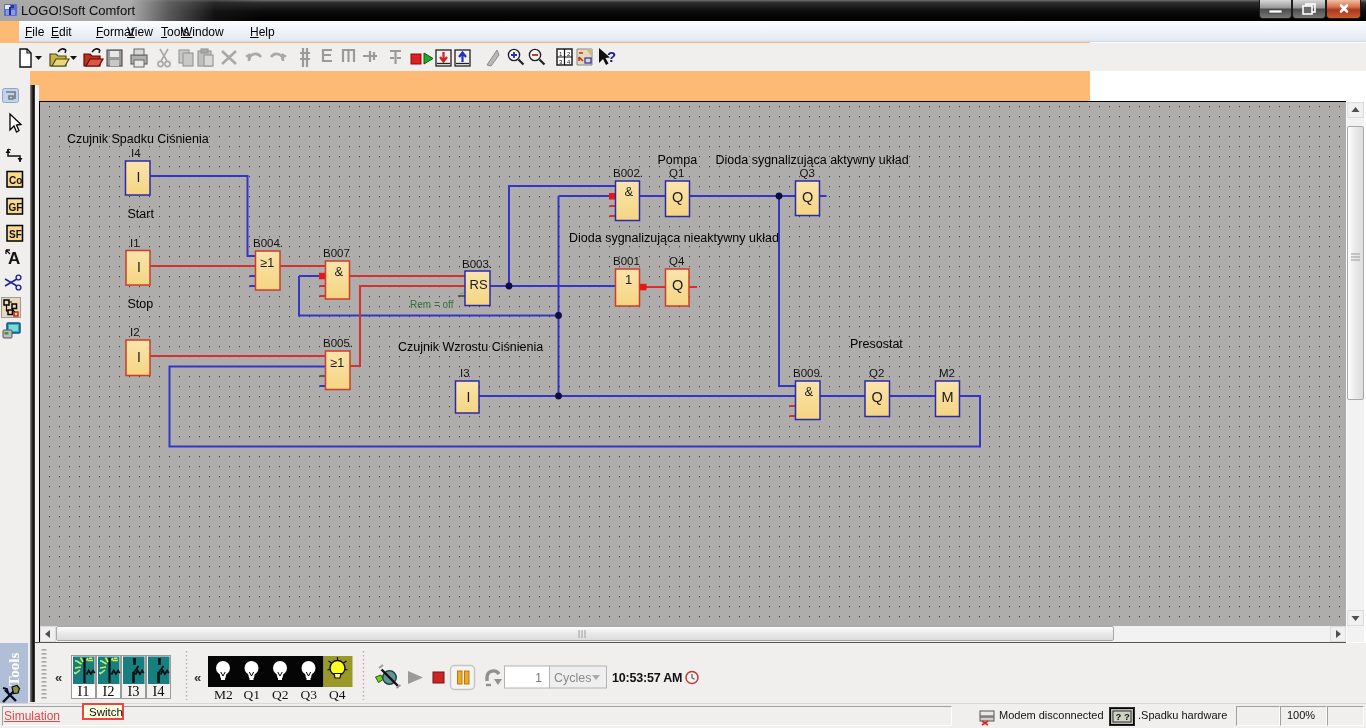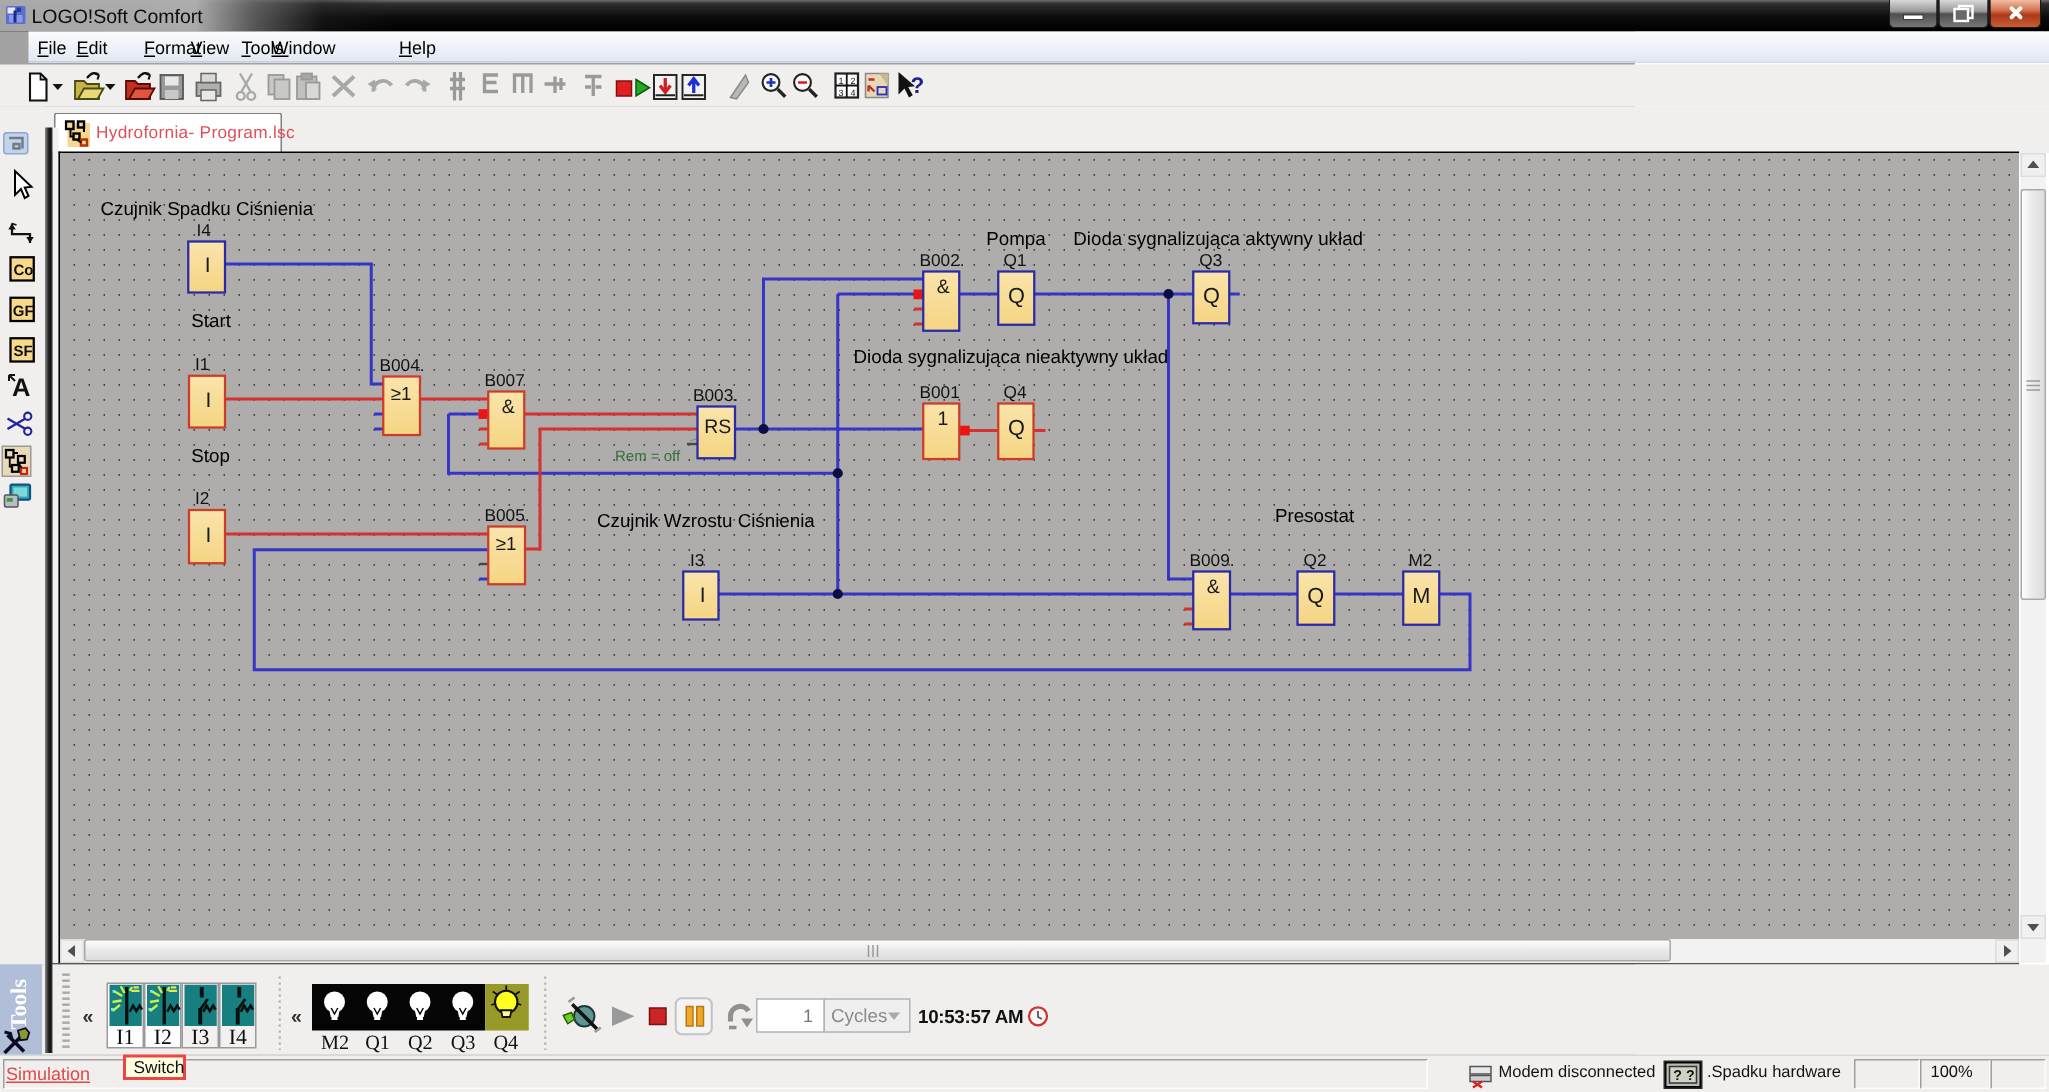--- a/index.html
+++ b/index.html
@@ -1,17 +1,17 @@
 <!DOCTYPE html>
 <html><head>
 <meta charset="utf-8">
 <style>
   * { margin:0; padding:0; box-sizing:border-box; -webkit-font-smoothing:antialiased; }
   html,body { width:1366px; height:728px; overflow:hidden; font-family:"Liberation Sans", sans-serif; }
-  #win { position:relative; width:1090px; height:728px; background:#a3a3a3; }
+  #win { position:relative; width:1090px; height:728px; background:#fdba74; }
   .abs { position:absolute; }
   
   #titlebar { position:absolute; left:0; top:0; width:1366px; height:21px;
     background:linear-gradient(180deg,#6f6f6f 0%,#2e2e2e 12%,#0b0b0b 55%,#000 100%); }
   #titleglow { position:absolute; left:0; top:0; width:320px; height:21px;
     background:linear-gradient(90deg, rgba(172,172,172,.97) 0px, rgba(176,176,176,.97) 130px, rgba(110,110,110,.8) 168px, rgba(35,35,35,.4) 215px, rgba(0,0,0,0) 262px); }
   #titletext { position:absolute; left:21px; top:3px; font-size:13px; color:#0c0c0c; }
   .winbtn { position:absolute; top:0; height:19px; border:1px solid #1c1c1c; border-top:none;
     border-radius:0 0 4px 4px; }
   
@@ -84,21 +84,21 @@
     </div>
   </div>
 
   <div id="menubar">
     <span class="mi" style="left:6px"><u>F</u>ile</span>
     <span class="mi" style="left:32px"><u>E</u>dit</span>
     <span class="mi" style="left:77px"><u>F</u>ormat</span>
     <span class="mi" style="left:108px"><u>V</u>iew</span>
     <span class="mi" style="left:142px"><u>T</u>ools</span>
     <span class="mi" style="left:162px"><u>W</u>indow</span>
-    <span class="mi" style="left:247px"><u>H</u>elp</span>
+    <span class="mi" style="left:231px"><u>H</u>elp</span>
   </div>
 
   <div id="toolbar">
     <svg width="1366" height="28" id="tbsvg">
 
       <path d="M20 6 H27 L31 10 V24 H20 Z" fill="#fff" stroke="#111" stroke-width="1.4"></path>
       <path d="M27 6 V10 H31" fill="none" stroke="#111" stroke-width="1.2"></path>
       <path d="M35 13 L42 13 L38.5 17 Z" fill="#111"></path>
 
       <path d="M50 11 H56 L58 13 H66 V23 H50 Z" fill="#c8b24a" stroke="#4a4a10" stroke-width="1.2"></path>
@@ -180,37 +180,20 @@
       <path d="M577 6 H592 V22 H577 Z" fill="#e8d8b8" stroke="#888"></path>
       <path d="M586 6 H592 V14 Z" fill="#c8b890"></path>
       <path d="M579 10 H583 M579 14 l4 4 m-4 -4 l0 4" stroke="#c03020" stroke-width="1.6" fill="none"></path>
       <rect x="585" y="15" width="6" height="5" fill="none" stroke="#2030c0" stroke-width="1.2"></rect>
 
       <path d="M599 5 L599 20 L603 16 L606 22 L608.5 20.5 L605.5 15 L610 14.5 Z" fill="#111"></path>
       <text x="607" y="19" font-size="15" font-weight="bold" fill="#202090">?</text>
     </svg>
   </div>
 
-  <div id="tabrow">
-      <svg class="abs" style="left:0;top:0" width="20" height="20">
-        <rect x="3" y="8" width="3" height="5" fill="#8a8a88"></rect>
-        <rect x="8" y="8" width="3" height="5" fill="#8a8a88"></rect>
-      </svg>
-    <div id="tab">
-      <svg class="abs" style="left:6px;top:4px" width="18" height="18" viewBox="0 0 18 18">
-        <rect x="2" y="2" width="15" height="16" fill="#f4cf7e" opacity="0.85"></rect>
-        <rect x="1" y="1" width="5" height="5" fill="none" stroke="#000" stroke-width="1.6"></rect>
-        <rect x="9" y="1" width="4" height="4" fill="none" stroke="#000" stroke-width="1.6"></rect>
-        <rect x="6" y="9" width="4" height="4" fill="none" stroke="#000" stroke-width="1.6"></rect>
-        <rect x="11" y="13" width="4" height="4" fill="none" stroke="#b33000" stroke-width="1.6"></rect>
-        <path d="M4 6 L4 11 L6 11 M13 5 L13 8 M8 13 L11 15" stroke="#000" stroke-width="1.3" fill="none"></path>
-      </svg>
-      <div id="tabtext">Hydrofornia- Program.lsc</div>
-    </div>
-  </div>
 
   <div id="leftbar"></div>
   <svg class="abs" style="left:0;top:71px" width="30" height="572" id="leftsvg">
 
     <rect x="2.5" y="17.5" width="16" height="14" rx="2" fill="#c2d4ea" stroke="#8aa8cc"></rect>
     <path d="M6 21 H15 V28 M9 25 H13 V28 H9 Z" fill="none" stroke="#707a88" stroke-width="1.6"></path>
 
     <path d="M10 43 L10 59 L14 55 L16.5 61 L19 59.5 L16.5 54 L21 53.5 Z" fill="#fff" stroke="#000" stroke-width="1.3"></path>
 
     <path d="M8 78 V85 H20 V91" fill="none" stroke="#111" stroke-width="1.5"></path>

